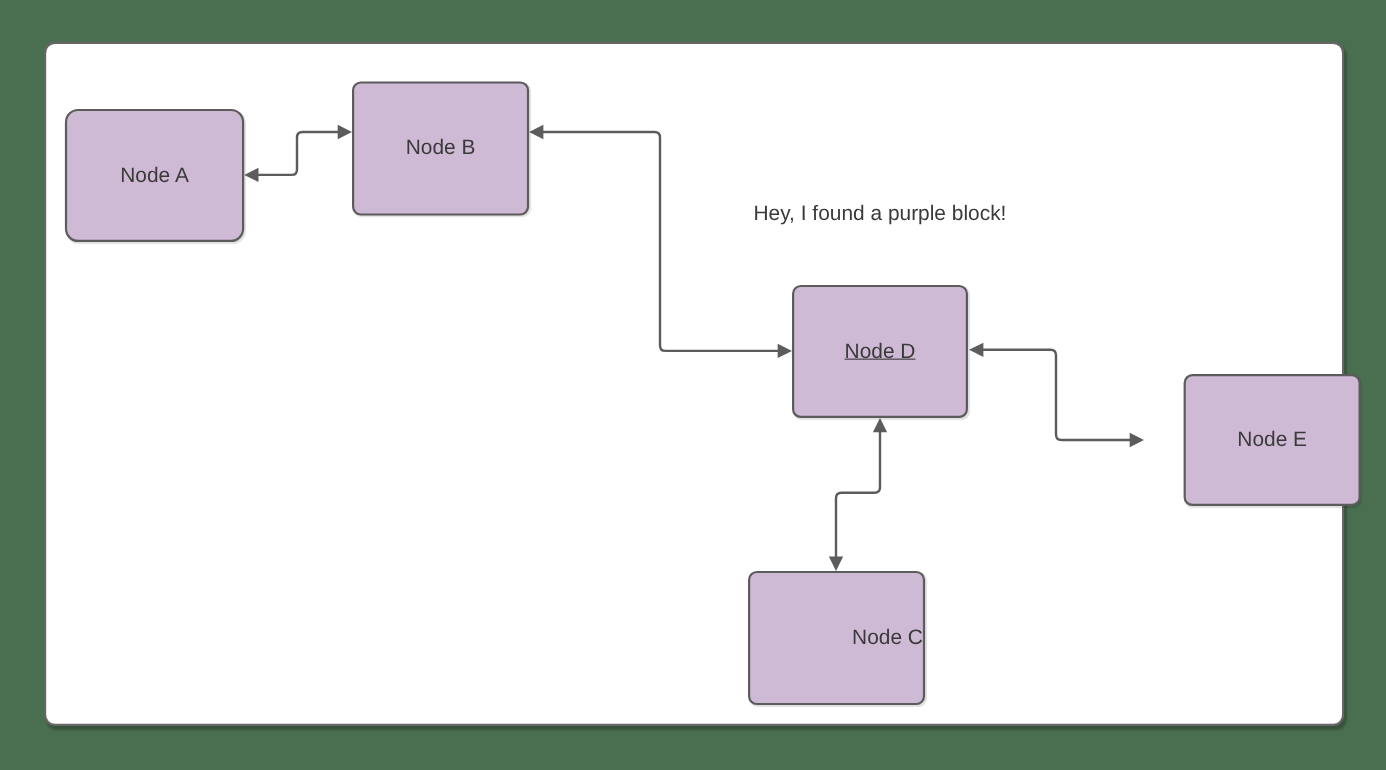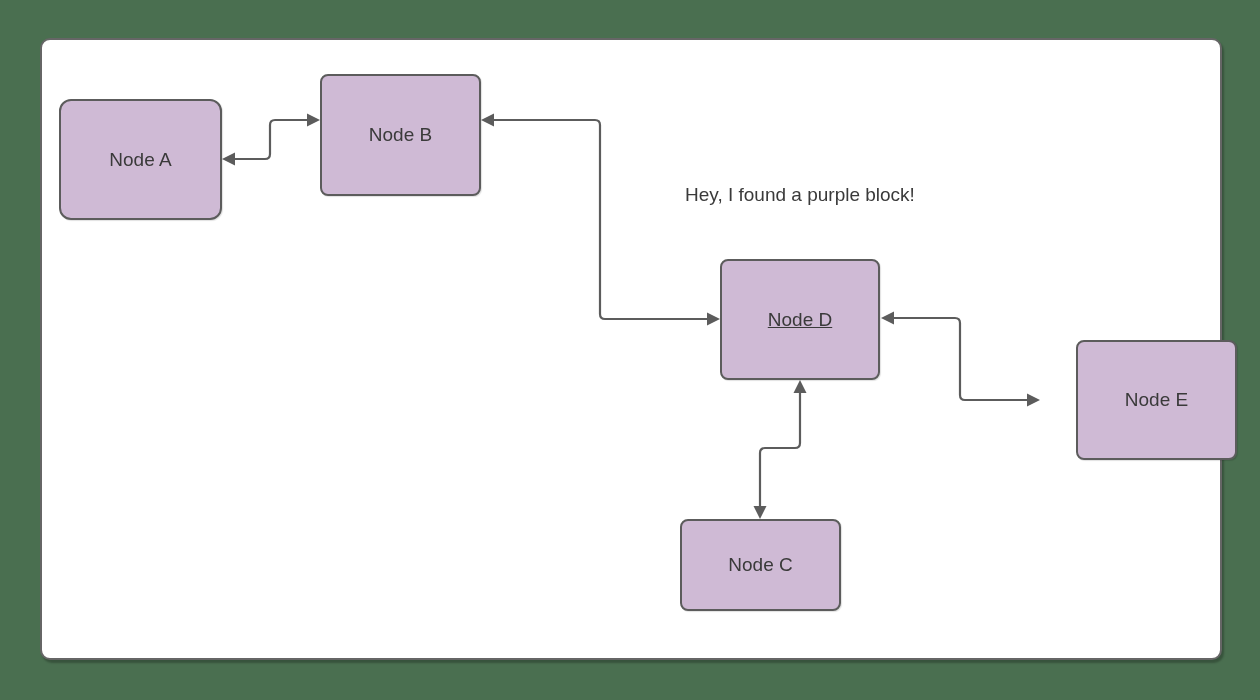--- a/index.html
+++ b/index.html
@@ -47,21 +47,21 @@
     border-radius:8px;
     display:flex;
     align-items:center;
     justify-content:center;
     color:var(--text-color);
     font-size:19px;
     box-shadow:1px 1px 1px rgba(0,0,0,0.12);
   }
   .node-a{left:59px;top:99px;width:163px;height:121px;border-radius:12px;}
   .node-b{left:320px;top:74px;width:161px;height:122px;}
-  .node-c{left:680px;top:519px;width:161px;height:92px;}
+  .node-c{left:680px;top:519px;width:161px;height:122px;justify-content:flex-end;}
   .node-d{left:720px;top:259px;width:160px;height:121px;text-decoration:underline;}
   .node-e{left:1040px;top:340px;width:161px;height:120px;margin-left:36px;}
   .caption{
     position:absolute;
     left:685px;top:180px;
     width:230px;
     text-align:left;
     color:var(--text-color);
     font-size:19px;
     line-height:30px;

